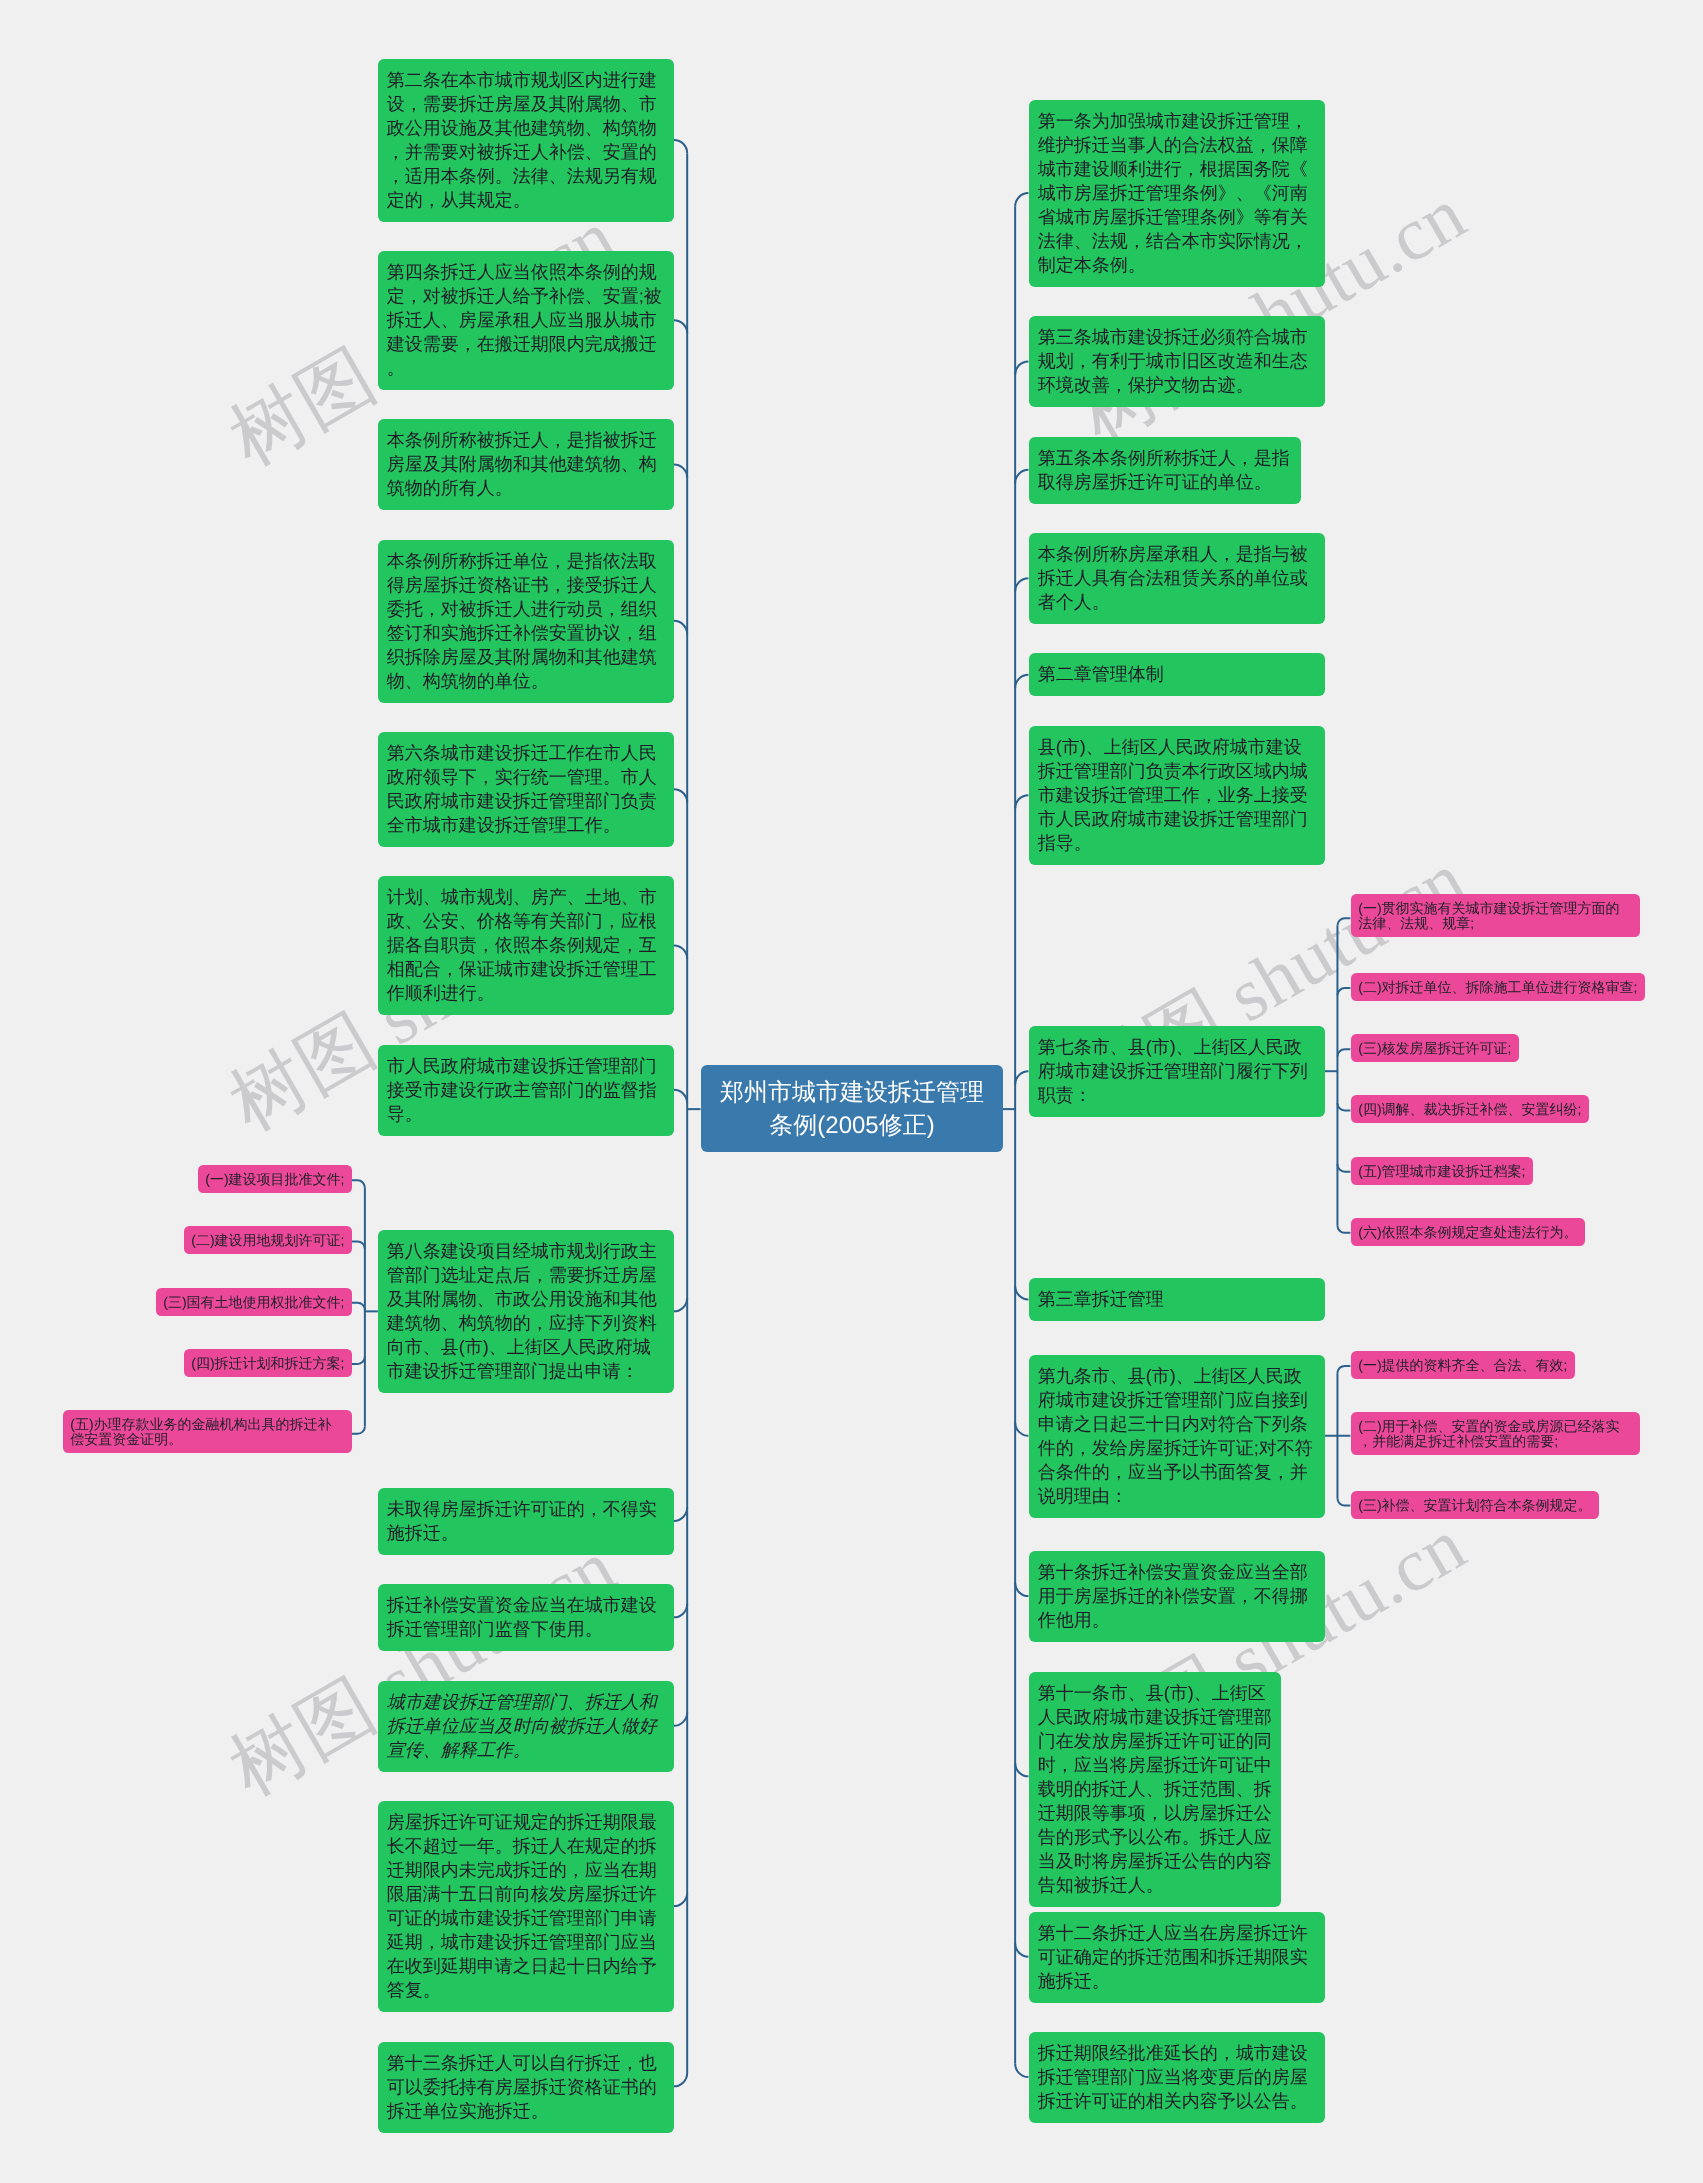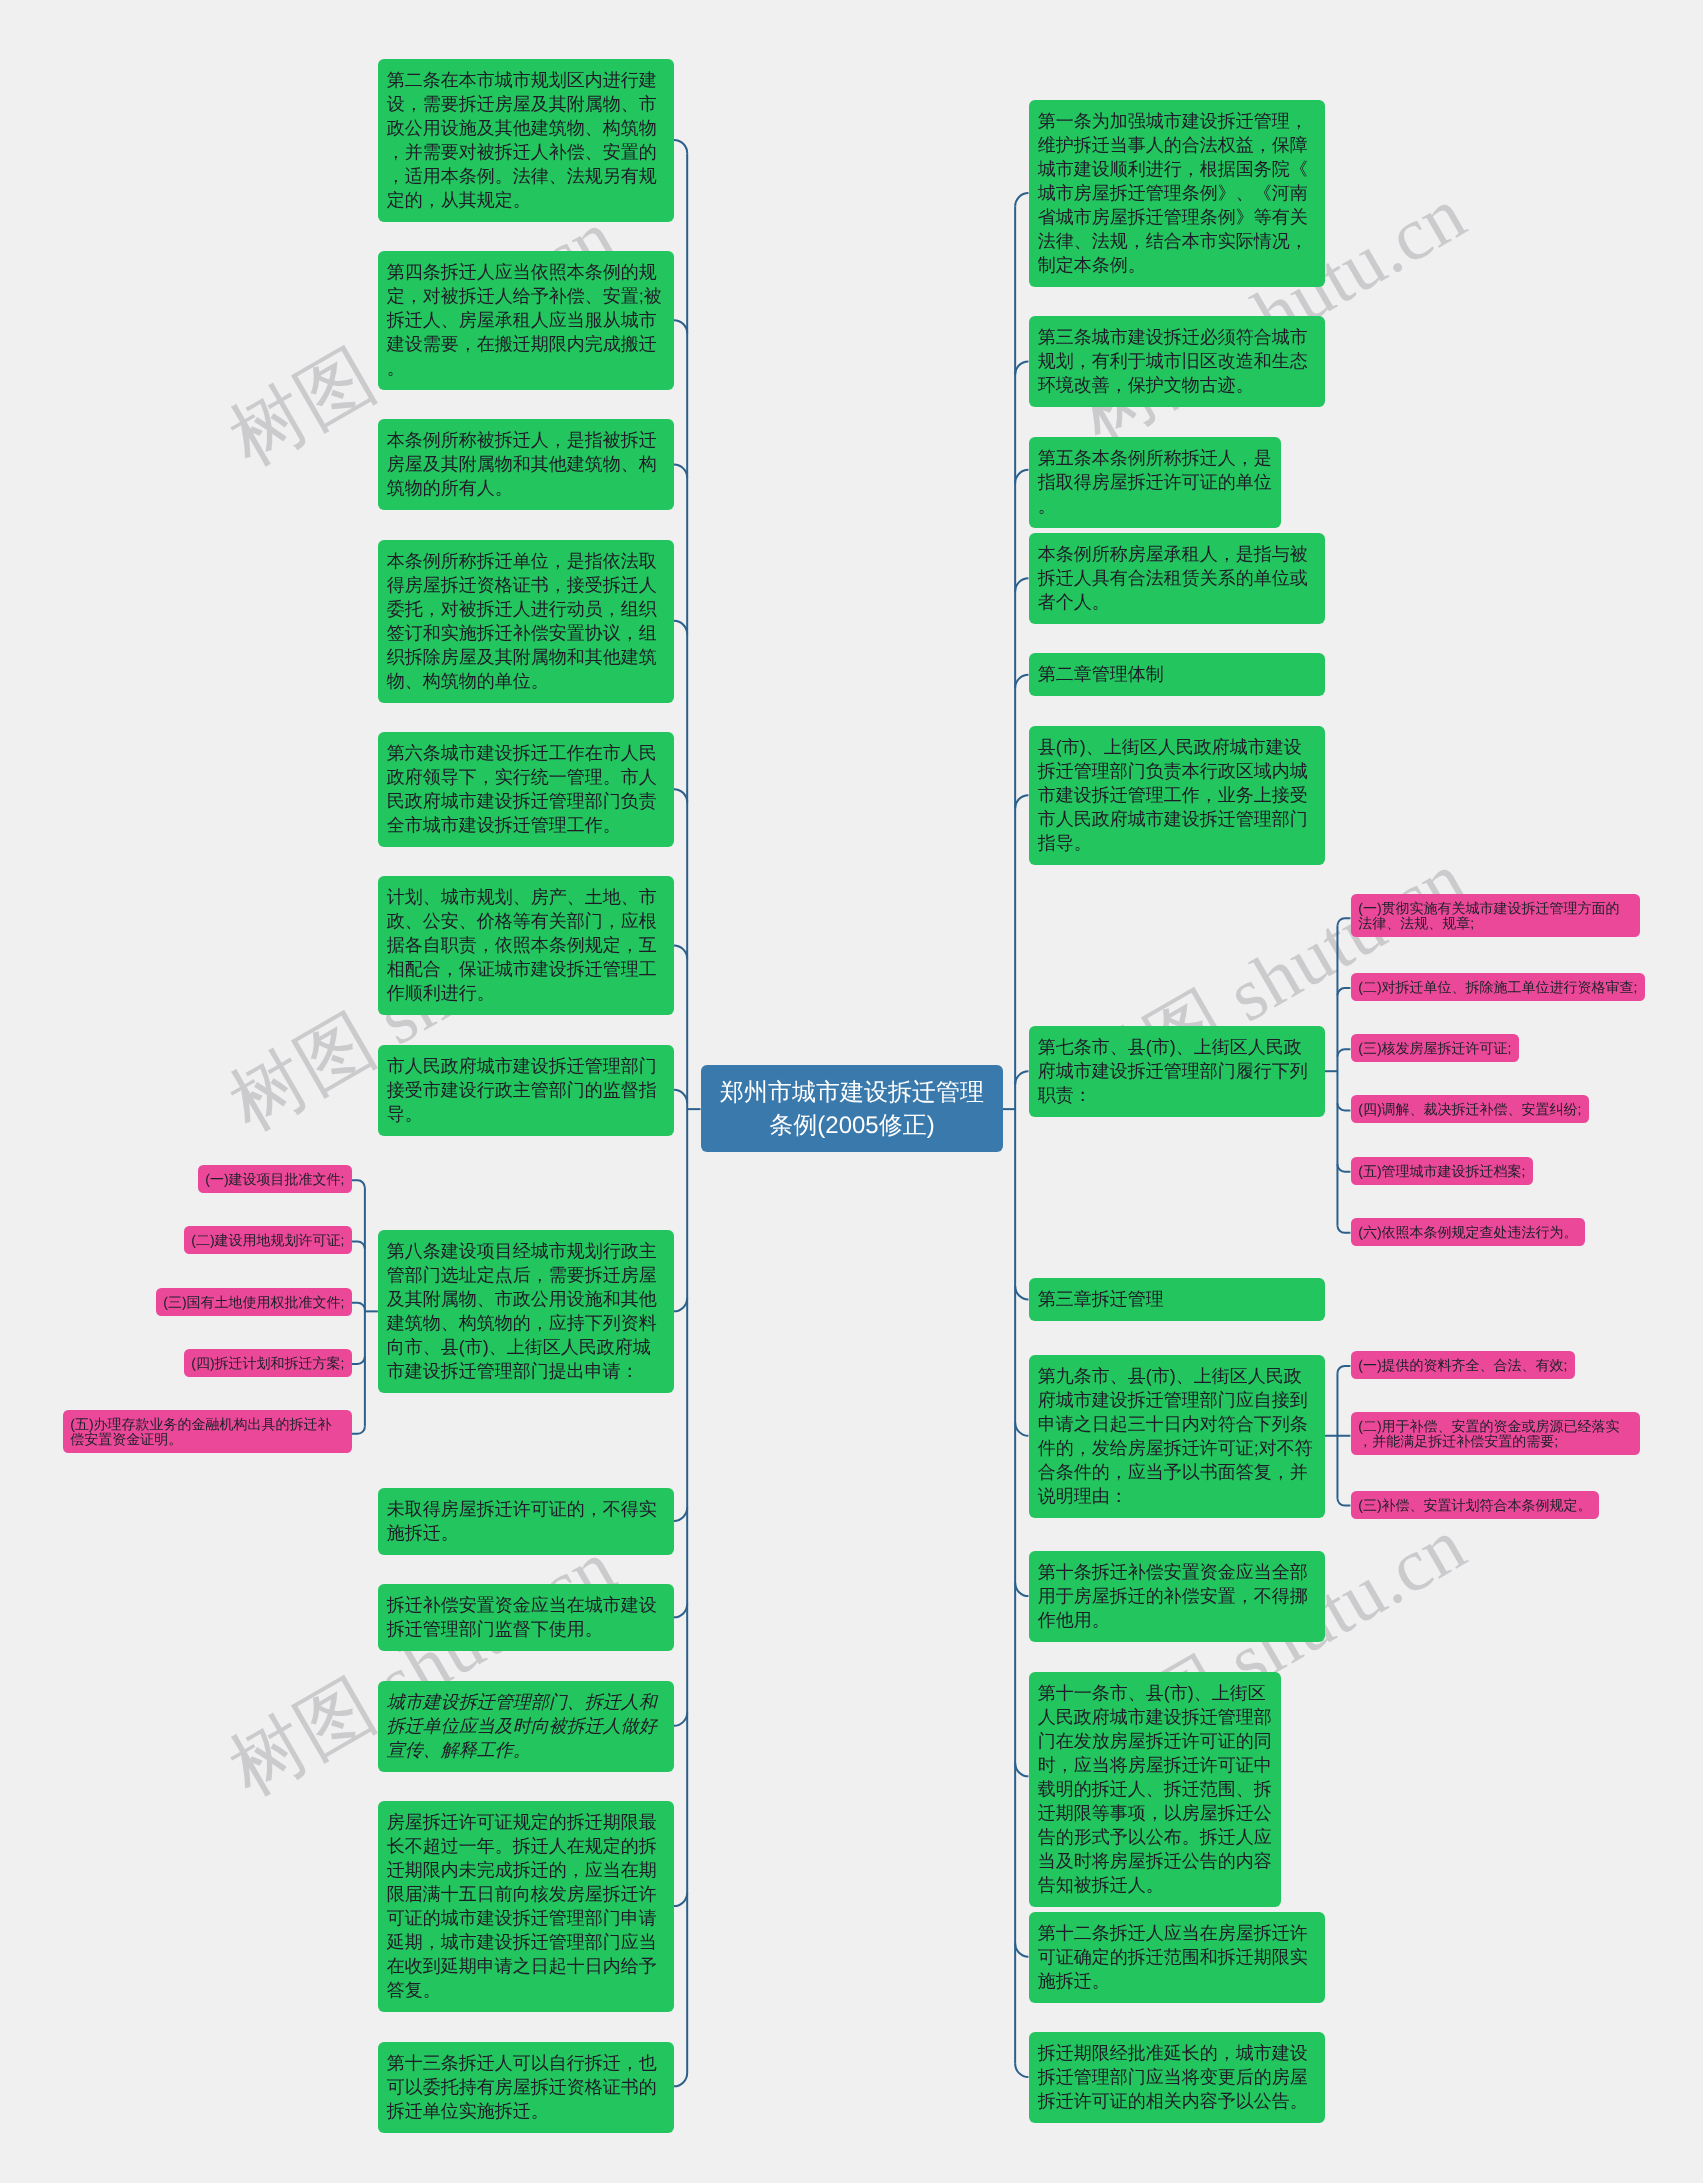--- a/index.html
+++ b/index.html
@@ -112,21 +112,21 @@
       <div class="node lvl2" style="white-space: nowrap; top: 1288px; left: 156px;">(三)国有土地使用权批准文件;</div>
       <div class="node lvl2" style="white-space: nowrap; top: 1349px; left: 184px;">(四)拆迁计划和拆迁方案;</div>
       <div class="node lvl2" style="white-space: normal; width: 289px; top: 1410px; left: 63px;">(五)办理存款业务的金融机构出具的拆迁补偿安置资金证明。</div>
       <div class="node lvl1" style="width: 296px; top: 1488px; left: 378px;">未取得房屋拆迁许可证的，不得实施拆迁。</div>
       <div class="node lvl1" style="width: 296px; top: 1584px; left: 378px;">拆迁补偿安置资金应当在城市建设拆迁管理部门监督下使用。</div>
       <div class="node lvl1" style="width: 296px; top: 1681px; left: 378px; font-style: italic;">城市建设拆迁管理部门、拆迁人和拆迁单位应当及时向被拆迁人做好宣传、解释工作。</div>
       <div class="node lvl1" style="width: 296px; top: 1801px; left: 378px;">房屋拆迁许可证规定的拆迁期限最长不超过一年。拆迁人在规定的拆迁期限内未完成拆迁的，应当在期限届满十五日前向核发房屋拆迁许可证的城市建设拆迁管理部门申请延期，城市建设拆迁管理部门应当在收到延期申请之日起十日内给予答复。</div>
       <div class="node lvl1" style="width: 296px; top: 2042px; left: 378px;">第十三条拆迁人可以自行拆迁，也可以委托持有房屋拆迁资格证书的拆迁单位实施拆迁。</div>
       <div class="node lvl1" style="width: 296px; top: 100px; left: 1029px;">第一条为加强城市建设拆迁管理，维护拆迁当事人的合法权益，保障城市建设顺利进行，根据国务院《城市房屋拆迁管理条例》、《河南省城市房屋拆迁管理条例》等有关法律、法规，结合本市实际情况，制定本条例。</div>
       <div class="node lvl1" style="width: 296px; top: 316px; left: 1029px;">第三条城市建设拆迁必须符合城市规划，有利于城市旧区改造和生态环境改善，保护文物古迹。</div>
-      <div class="node lvl1" style="width: 252px; top: 437px; left: 1029px;">第五条本条例所称拆迁人，是指取得房屋拆迁许可证的单位。</div>
+      <div class="node lvl1" style="width: 272px; top: 437px; left: 1029px;">第五条本条例所称拆迁人，是指取得房屋拆迁许可证的单位。</div>
       <div class="node lvl1" style="width: 296px; top: 533px; left: 1029px;">本条例所称房屋承租人，是指与被拆迁人具有合法租赁关系的单位或者个人。</div>
       <div class="node lvl1" style="width: 296px; top: 653px; left: 1029px;">第二章管理体制</div>
       <div class="node lvl1" style="width: 296px; top: 726px; left: 1029px;">县(市)、上街区人民政府城市建设拆迁管理部门负责本行政区域内城市建设拆迁管理工作，业务上接受市人民政府城市建设拆迁管理部门指导。</div>
       <div class="node lvl1" style="width: 296px; top: 1026px; left: 1029px;">第七条市、县(市)、上街区人民政府城市建设拆迁管理部门履行下列职责：</div>
       <div class="node lvl2" style="white-space: normal; width: 289px; top: 894px; left: 1351px;">(一)贯彻实施有关城市建设拆迁管理方面的法律、法规、规章;</div>
       <div class="node lvl2" style="white-space: nowrap; top: 973px; left: 1351px;">(二)对拆迁单位、拆除施工单位进行资格审查;</div>
       <div class="node lvl2" style="white-space: nowrap; top: 1034px; left: 1351px;">(三)核发房屋拆迁许可证;</div>
       <div class="node lvl2" style="white-space: nowrap; top: 1095px; left: 1351px;">(四)调解、裁决拆迁补偿、安置纠纷;</div>
       <div class="node lvl2" style="white-space: nowrap; top: 1157px; left: 1351px;">(五)管理城市建设拆迁档案;</div>
       <div class="node lvl2" style="white-space: nowrap; top: 1218px; left: 1351px;">(六)依照本条例规定查处违法行为。</div>

